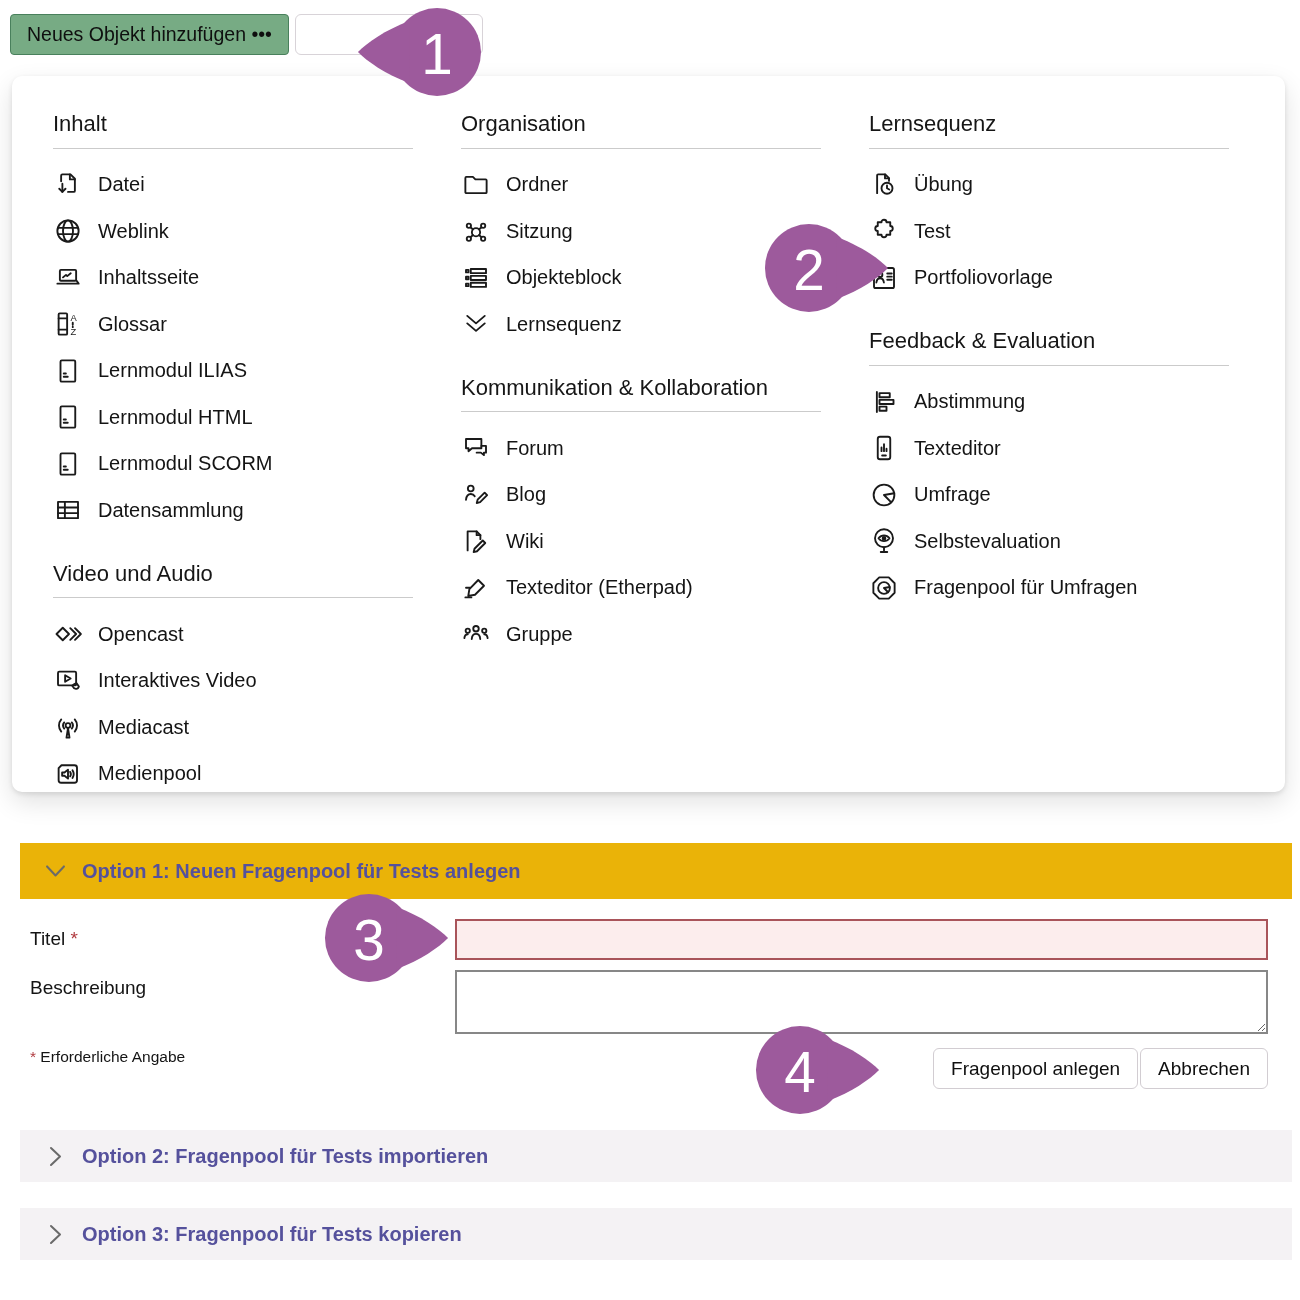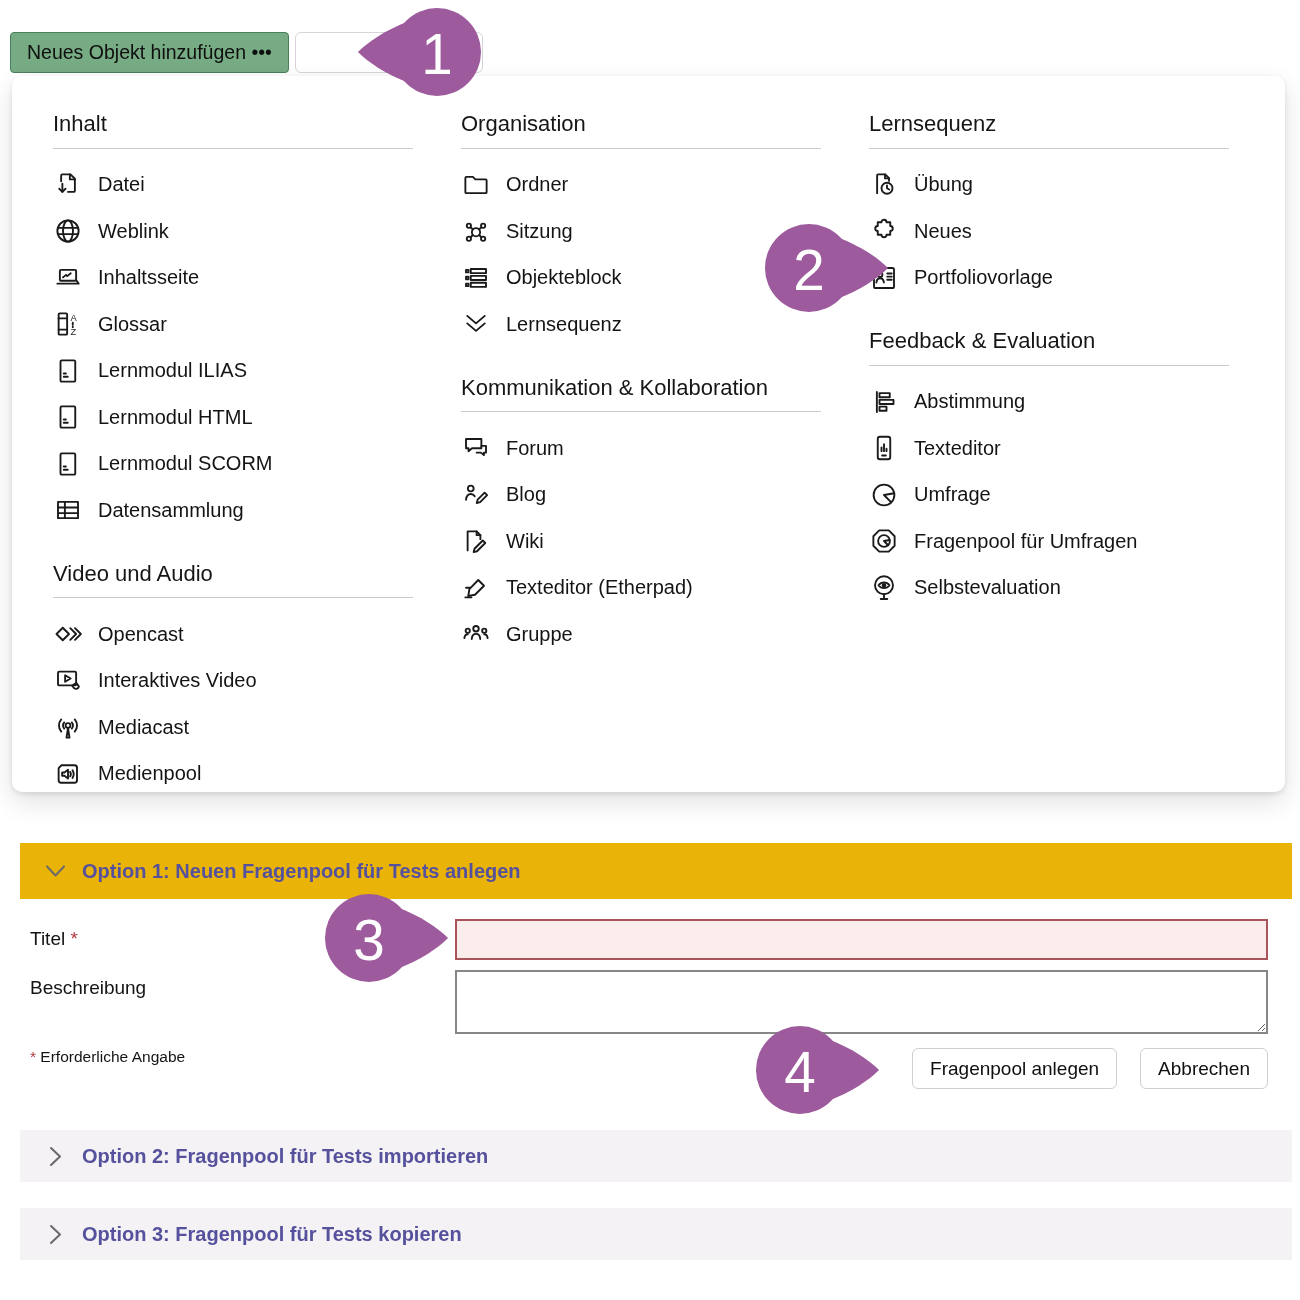--- a/index.html
+++ b/index.html
@@ -2,21 +2,21 @@
 <html lang="de"><head>
 <meta charset="utf-8">
 <style>
   html,body{margin:0;padding:0;}
   body{
     width:1300px;height:1300px;position:relative;overflow:hidden;
     background:#ffffff;font-family:"Liberation Sans","DejaVu Sans",sans-serif;
     color:#161616;-webkit-font-smoothing:antialiased;
   }
   
-  .toolbar{position:absolute;left:10px;top:32px;display:flex;gap:6px;}
+  .toolbar{position:absolute;left:10px;top:14px;display:flex;gap:6px;}
   .btn-add{
     background:#77ab84;border:1px solid #49805c;border-radius:4px;
     font:19.5px "Liberation Sans",sans-serif;color:#0f0f0f;
     padding:0 16px;height:41px;display:flex;align-items:center;cursor:pointer;
   }
   .btn-partial{
     background:#fff;border:1px solid #d8d3d8;border-radius:6px;
     font:19.5px "Liberation Sans",sans-serif;color:#0f0f0f;
     width:188px;height:41px;display:flex;align-items:center;justify-content:flex-end;
     padding:0 16px 0 0;box-sizing:border-box;cursor:pointer;
@@ -57,21 +57,21 @@
     position:absolute;left:455px;top:919px;width:813px;height:41px;box-sizing:border-box;
     background:#fceded;border:2px solid #a9545a;border-radius:0;
     font:18px "Liberation Sans",sans-serif;padding:0 8px;outline:none;
   }
   #desc-textarea{
     position:absolute;left:455px;top:970px;width:813px;height:64px;box-sizing:border-box;
     background:#fff;border:2px solid #878787;border-radius:0;resize:vertical;
     font:18px "Liberation Sans",sans-serif;padding:4px 8px;outline:none;
   }
   .req-note{position:absolute;left:30px;top:1048px;font-size:15.5px;color:#141414;}
-  .form-actions{position:absolute;top:1048px;right:32px;display:flex;gap:23px;border-radius:14px;}
+  .form-actions{position:absolute;top:1048px;right:32px;display:flex;gap:2px;border-radius:14px;}
   .form-actions button{
     background:#fff;border:1px solid #d2cdd2;border-radius:6px;height:41px;
     font:19px "Liberation Sans",sans-serif;color:#0f0f0f;padding:0 17px;cursor:pointer;
   }
   
   .marker{position:absolute;pointer-events:none;}
   .marker svg{display:block;}
 </style>
 </head>
 <body>
@@ -331,21 +331,21 @@
               </svg>
             </span>
             <span>Übung</span>
           </div>
           <div class="menu-item">
             <span class="ic">
               <svg viewBox="0 0 24 24" fill="none" stroke="#1a1a1a" stroke-width="1.5" stroke-linecap="round" stroke-linejoin="round">
                 <path d="M7 5h3c0-1.3.9-2 2-2s2 .7 2 2h3v3c1.3 0 2 .9 2 2s-.7 2-2 2v3h-3c0 1.3-.9 2-2 2s-2-.7-2-2H7v-3c-1.3 0-2-.9-2-2s.7-2 2-2z"></path>
               </svg>
             </span>
-            <span>Neues</span>
+            <span>Test</span>
           </div>
           <div class="menu-item">
             <span class="ic">
               <svg viewBox="0 0 24 24" fill="none" stroke="#1a1a1a" stroke-width="1.5" stroke-linecap="round" stroke-linejoin="round">
                 <rect x="4" y="4" width="16" height="16" rx="1.3"></rect>
                 <circle cx="8.9" cy="9.4" r="1.8"></circle>
                 <path d="M5.9 15.6c.3-2.3 1.5-3.4 3-3.4s2.7 1.1 3 3.4"></path>
                 <path d="M14.6 8.4h3.6M14.6 10.9h3.6M14.6 13.4h3.6"></path>
               </svg>
             </span>
@@ -380,37 +380,37 @@
               <svg viewBox="0 0 24 24" fill="none" stroke="#1a1a1a" stroke-width="1.5" stroke-linecap="round" stroke-linejoin="round">
                 <circle cx="12" cy="12" r="8.3"></circle>
                 <path d="M12 12l5.8 5.9M12 12l8.2-1.4"></path>
               </svg>
             </span>
             <span>Umfrage</span>
           </div>
           <div class="menu-item">
             <span class="ic">
               <svg viewBox="0 0 24 24" fill="none" stroke="#1a1a1a" stroke-width="1.5" stroke-linecap="round" stroke-linejoin="round">
-                <path d="M8.2 3.5h7.6l4.7 4.7v7.6l-4.7 4.7H8.2l-4.7-4.7V8.2z"></path>
-                <circle cx="12" cy="12" r="4.7"></circle>
-                <path d="M12 12l3.3 3.4M12 12l4.6-.8"></path>
-              </svg>
-            </span>
-            <span>Fragenpool für Umfragen</span>
-          </div>
-          <div class="menu-item">
-            <span class="ic">
-              <svg viewBox="0 0 24 24" fill="none" stroke="#1a1a1a" stroke-width="1.5" stroke-linecap="round" stroke-linejoin="round">
                 <circle cx="12" cy="9.8" r="7.2"></circle>
                 <path d="M7.6 9.8s1.8-2.3 4.4-2.3 4.4 2.3 4.4 2.3-1.8 2.3-4.4 2.3-4.4-2.3-4.4-2.3z"></path>
                 <circle cx="12" cy="9.8" r="1.1" fill="#1a1a1a"></circle>
                 <path d="M12 17v2.5M9.4 20.8h5.2"></path>
               </svg>
             </span>
             <span>Selbstevaluation</span>
+          </div>
+          <div class="menu-item">
+            <span class="ic">
+              <svg viewBox="0 0 24 24" fill="none" stroke="#1a1a1a" stroke-width="1.5" stroke-linecap="round" stroke-linejoin="round">
+                <path d="M8.2 3.5h7.6l4.7 4.7v7.6l-4.7 4.7H8.2l-4.7-4.7V8.2z"></path>
+                <circle cx="12" cy="12" r="4.7"></circle>
+                <path d="M12 12l3.3 3.4M12 12l4.6-.8"></path>
+              </svg>
+            </span>
+            <span>Fragenpool für Umfragen</span>
           </div>
         </div>
       </div>
     </div>
 </div>
 
 <div class="opt-bar" id="bar-option1">
   <svg class="chev" viewBox="0 0 24 24" fill="none" stroke="#6a6a6a" stroke-width="1.8" stroke-linecap="round" stroke-linejoin="round">
     <path d="M4.5 7.5l7.5 8 7.5-8"></path>
   </svg>

